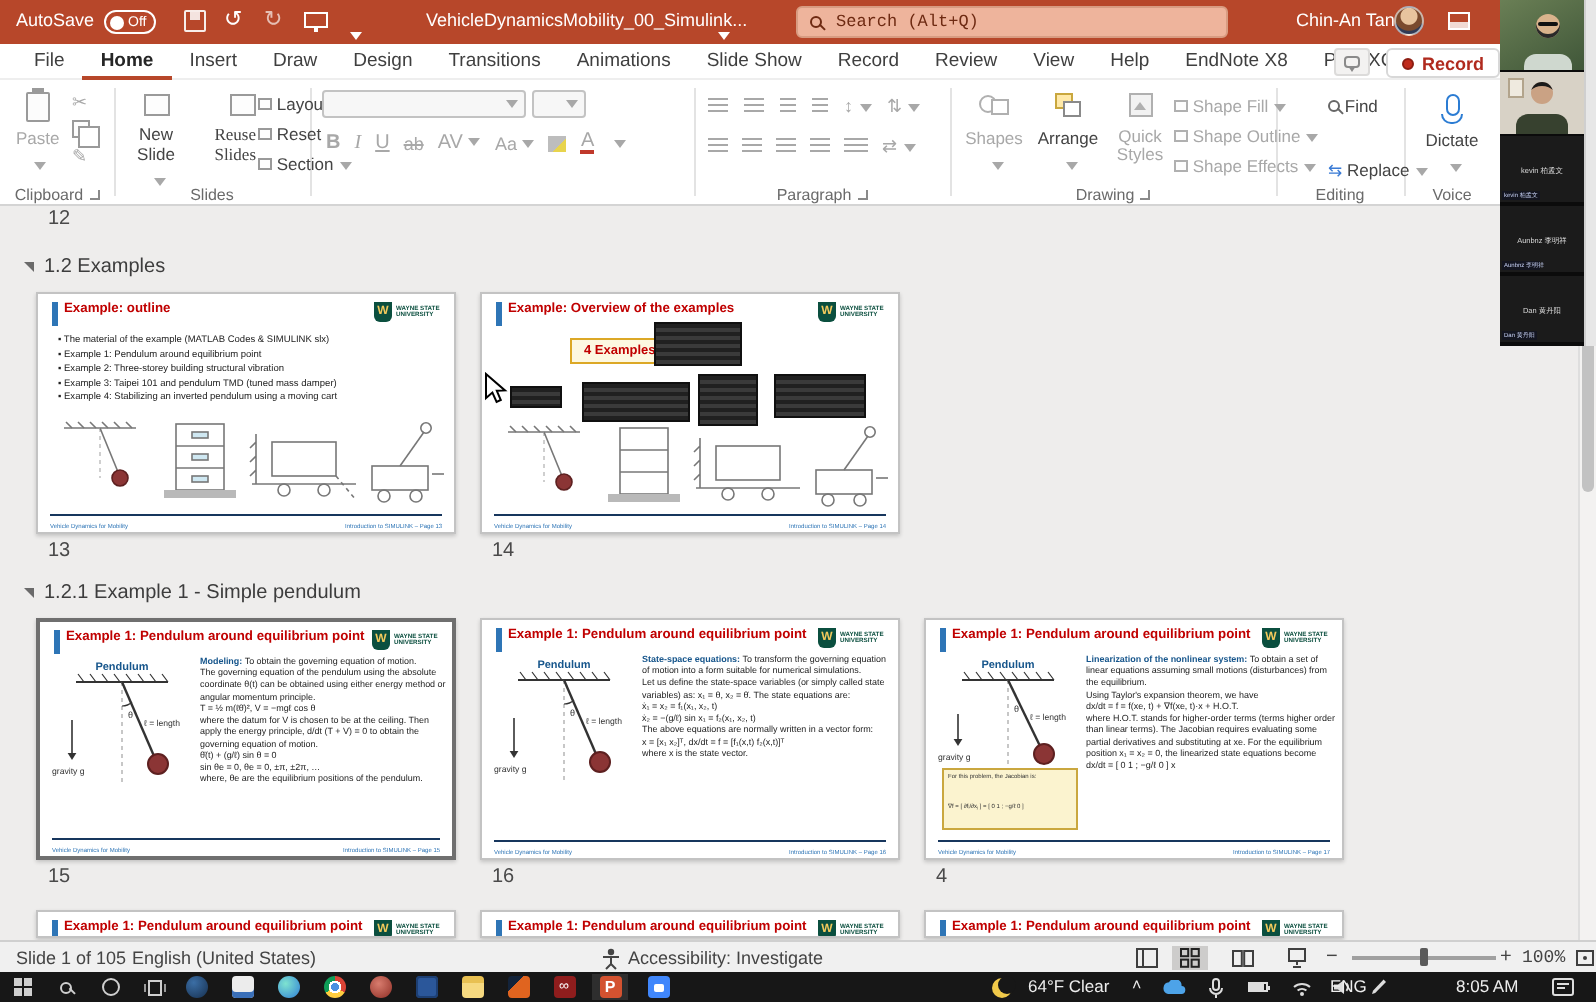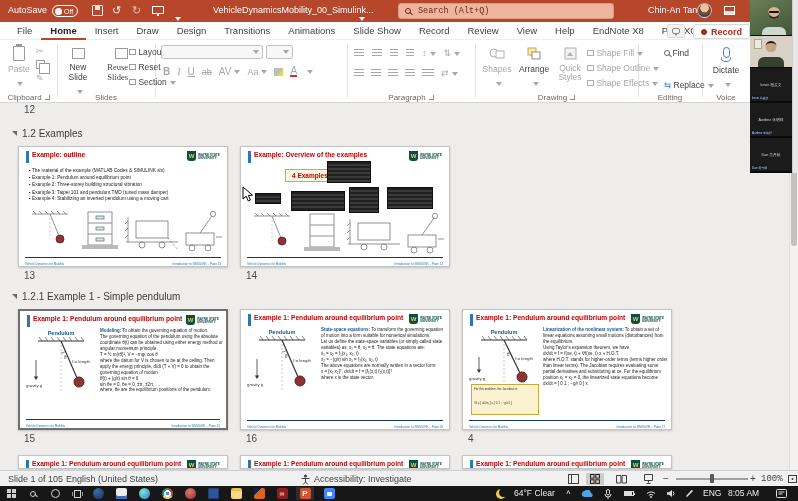--- a/index.html
+++ b/index.html
@@ -703,21 +703,21 @@
         <svg width="10" height="9">
           <path d="M1 3.2 h2 L6 1 v7 L3 5.8 H1 z" fill="#ddd"></path>
           <path d="M7.2 2.6 a3 3 0 0 1 0 3.8" fill="none" stroke="#ddd"></path>
         </svg>
       </span>
     <span class="tk" style="left:680px;">
         <svg width="9" height="9">
           <path d="M1 8 l1.6-.5 L8 2 6.8 0.8 1.5 6.4 z" fill="#ddd"></path>
         </svg>
       </span>
-    <span class="tray-txt" style="left:703px;">ENG</span>
+    <span class="tray-txt" style="left:665px;">ENG</span>
     <span class="tray-txt nw" style="left:728px;">8:05 AM</span>
     <span class="tk" style="left:772px;">
         <svg width="11" height="9">
           <rect x="0.5" y="0.5" width="10" height="8" rx="1" fill="none" stroke="#ddd"></rect>
           <path d="M2.5 3 h6 M2.5 5 h4" stroke="#ddd"></path>
         </svg>
       </span>
   </div>
 
   <div class="vpanel">

